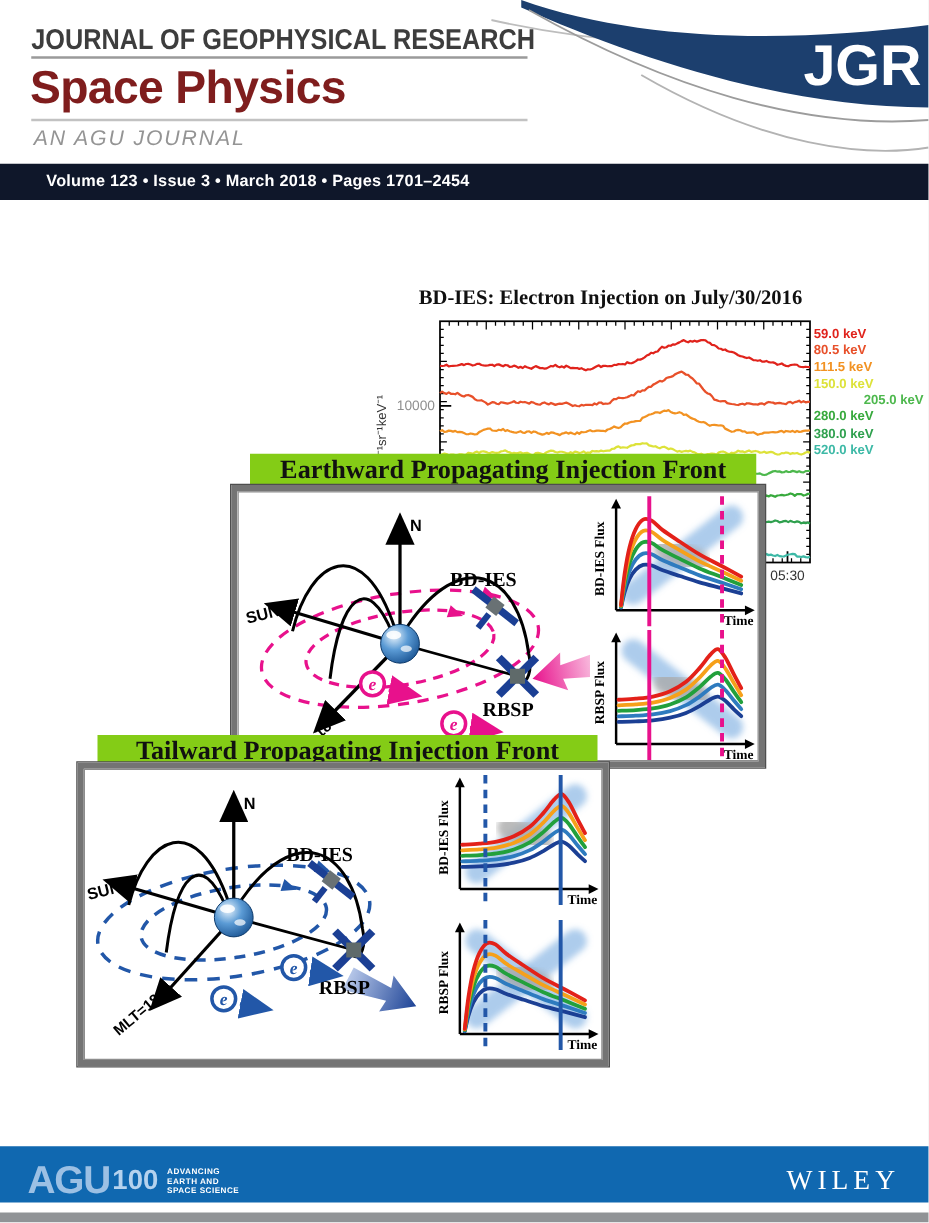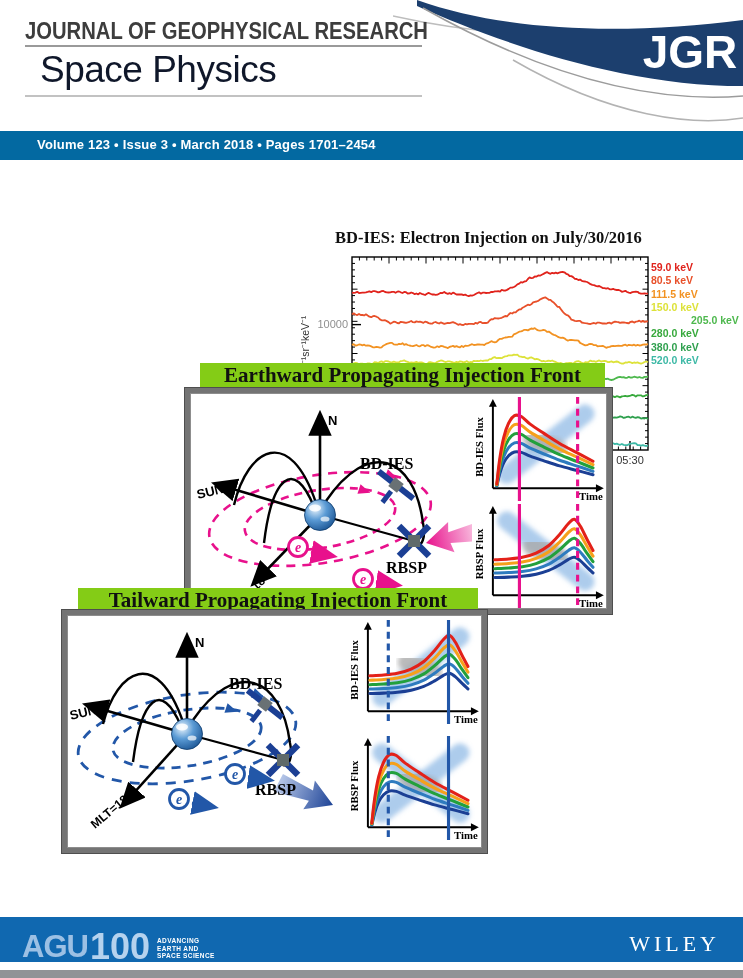--- a/index.html
+++ b/index.html
@@ -2,27 +2,27 @@
 <html><head>
 <meta charset="utf-8">
 <style>
   html,body{margin:0;padding:0;background:#e9e9e9;}
   .page{position:relative;width:743px;height:978px;background:#ffffff;overflow:hidden;
         font-family:"Liberation Sans",sans-serif;}
   
   .journal-name{position:absolute;left:25px;top:18px;font-size:23px;font-weight:700;color:#3d3d3d;
       transform:scaleX(.88);transform-origin:left center;letter-spacing:0;white-space:nowrap;}
   .rule1{position:absolute;left:25px;top:45px;width:397px;height:2px;background:#9a9a9a;}
-  .journal-title{position:absolute;left:40px;top:49px;font-size:37px;font-weight:400;color:#0f172a;
+  .journal-title{position:absolute;left:24px;top:49px;font-size:37px;font-weight:700;color:#7f1d1d;
       letter-spacing:-0.5px;white-space:nowrap;}
   .rule2{position:absolute;left:25px;top:95px;width:397px;height:2px;background:#c2c2c2;}
   .journal-tagline{position:absolute;left:27px;top:101px;font-size:17px;font-style:italic;color:#949494;
       letter-spacing:1.5px;white-space:nowrap;}
   .jgr-swoosh{position:absolute;right:0;top:0;width:350px;height:130px;}
-  .volume-bar{position:absolute;left:0;top:131px;width:100%;height:29px;background:#0369a1;text-decoration:underline;}
+  .volume-bar{position:absolute;left:0;top:131px;width:100%;height:29px;background:#0f172a;text-decoration:underline;}
   .volume-bar span{position:absolute;left:37px;top:6px;font-size:13px;font-weight:700;color:#fff;letter-spacing:.2px;}
   
   .top-chart{position:absolute;left:295px;top:228px;width:445px;height:250px;z-index:1;}
   .chart-title{position:absolute;left:40px;top:0;width:350px;text-align:left;
       font-family:"Liberation Serif",serif;font-weight:700;font-size:16.5px;color:#101010;white-space:nowrap;}
   .top-chart svg{position:absolute;left:0;top:0;}
   .legend{position:absolute;left:356px;top:33px;}
   .lgi{font-size:10.5px;font-weight:700;line-height:13.3px;white-space:nowrap;}
   
   .panel-title{position:absolute;text-align:center;background:#84cc16;
@@ -36,21 +36,21 @@
   .panel-box svg{position:absolute;}
   .diagram-e{left:0;top:2px;}
   .diagram-t{left:0;top:4px;}
   .mini1{left:285px;top:3px;}  .mini2{left:285px;top:110px;}
   .mini3{left:283px;top:4px;}  .mini4{left:283px;top:120px;}
   
   .footer-bar{position:absolute;left:0;top:917px;width:100%;height:45px;background:#1068b0;}
   .footer-gray{position:absolute;left:0;top:970px;width:100%;height:8px;background:#909396;}
   .agu-logo{position:absolute;left:22px;top:9px;display:flex;align-items:center;}
   .agu-word{font-size:31px;font-weight:700;color:#9cc0e4;letter-spacing:-1px;}
-  .agu-cent{font-size:36px;font-weight:700;color:#b5d2ee;letter-spacing:0;margin-left:2px;}
+  .agu-cent{font-size:22px;font-weight:700;color:#b5d2ee;letter-spacing:0;margin-left:2px;}
   .agu-tag{margin-left:7px;margin-top:3px;}
   .agu-tag div{font-size:6.5px;font-weight:700;color:#fff;line-height:7.5px;letter-spacing:.4px;}
   .wiley{position:absolute;right:23px;top:14px;font-family:"Liberation Serif",serif;
       font-size:22px;color:#fff;letter-spacing:4px;}
 </style>
 </head>
 <body>
 
 <div class="page">
 
@@ -58,20 +58,21 @@
     <path d="M0,16 C80,34 180,42 270,30" fill="none" stroke="#bdbdbd" stroke-width="1.5"></path>
     <path d="M24,0 C120,34 240,34 350,20 L350,86 C230,86 110,44 24,6 Z" fill="#1c3f6e"></path>
     <path d="M30,8 C140,70 250,104 350,96" fill="none" stroke="#9c9c9c" stroke-width="1.5"></path>
     <path d="M120,60 C220,118 300,126 350,118" fill="none" stroke="#b3b3b3" stroke-width="1.5"></path>
     <text x="297" y="68" text-anchor="middle" font-family="Liberation Sans, sans-serif" font-size="46" font-weight="700" fill="#ffffff">JGR</text>
   </svg>
   <div class="journal-name">JOURNAL OF GEOPHYSICAL RESEARCH</div>
   <div class="rule1"></div>
   <div class="journal-title">Space Physics</div>
   <div class="rule2"></div>
+  <div class="journal-tagline">AN AGU JOURNAL</div>
   <div class="volume-bar">
     <span>Volume 123 • Issue 3 • March 2018 • Pages 1701–2454</span>
   </div>
 
   <div class="top-chart">
     <div class="chart-title">BD-IES: Electron Injection on July/30/2016</div>
     <svg id="topchart" width="445" height="250" viewBox="0 0 445 250">
         <rect x="57" y="29" width="296" height="193" fill="none" stroke="#000" stroke-width="1.4"></rect>
         <line x1="64.4" y1="29" x2="64.4" y2="32.5" stroke="#000" stroke-width="1"></line>
         <line x1="64.4" y1="222" x2="64.4" y2="218.5" stroke="#000" stroke-width="1"></line>

